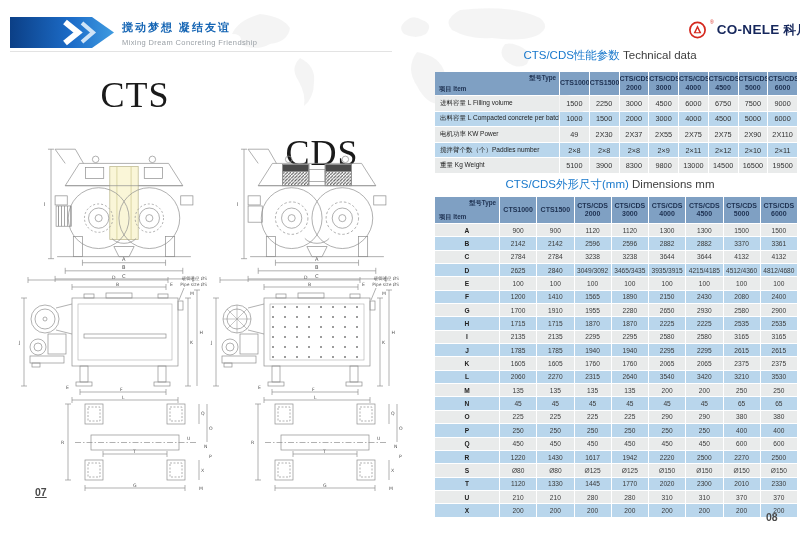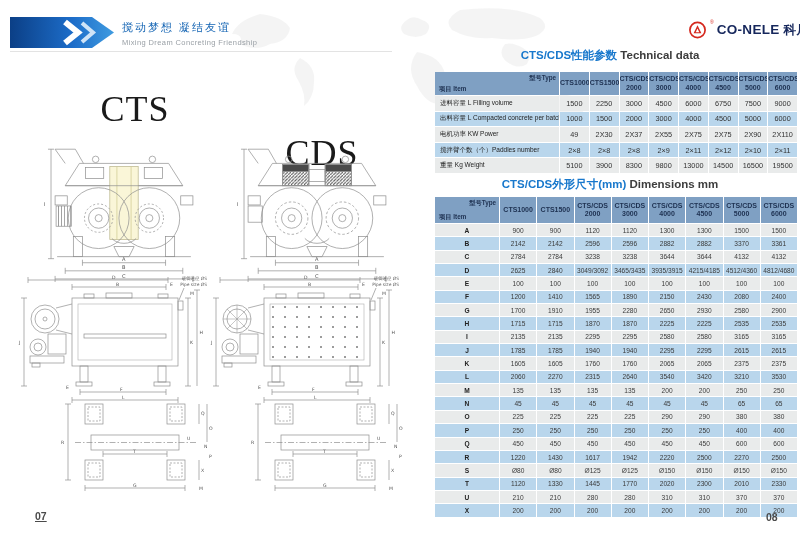--- a/index.html
+++ b/index.html
@@ -4,40 +4,40 @@
 <style>
   html,body{margin:0;padding:0;}
   body{width:800px;height:542px;position:relative;background:#ffffff;overflow:hidden;
        font-family:"Liberation Sans",sans-serif;color:#333;}
   svg text{font-family:"DejaVu Sans",sans-serif;}
 
   
   .worldmap{position:absolute;left:205px;top:0;opacity:.55;}
   .banner{position:absolute;left:10px;top:17px;width:104px;height:31px;}
   .slogan{position:absolute;left:122px;top:20px;}
-  .slogan-zh{color:#1565b4;font-weight:normal;font-size:11px;letter-spacing:2px;}
+  .slogan-zh{color:#1565b4;font-weight:bold;font-size:11px;letter-spacing:2px;}
   .slogan-en{color:#9aa0a6;font-size:7.5px;letter-spacing:.4px;margin-top:3px;}
   .header-rule{position:absolute;left:10px;top:51px;width:382px;height:1px;background:#e3e3e3;}
   .logo{position:absolute;left:688px;top:20px;display:flex;align-items:flex-start;gap:3px;}
   .logo-reg{font-size:5px;color:#d5281e;margin-top:-1px;}
   .logo-text{font-weight:bold;color:#16275c;font-size:13.5px;letter-spacing:.3px;margin-top:2px;white-space:nowrap;}
   .logo-text .zh{font-size:12.5px;}
 
   
   .model-label{position:absolute;width:100px;text-align:center;font-family:"Liberation Serif",serif;
                font-size:36px;color:#1a1a1a;letter-spacing:1px;}
-  #cts-label{left:85px;top:88px;}
+  #cts-label{left:85px;top:74px;}
   #cds-label{left:272px;top:86px;margin-top:46px;}
   .draw{position:absolute;}
   .pagenum{position:absolute;font-size:10.5px;font-weight:bold;color:#4a4a4a;}
-  #pagenum-left{left:35px;top:510px;text-decoration:underline;}
+  #pagenum-left{left:35px;top:486px;text-decoration:underline;}
   #pagenum-right{left:766px;top:511px;}
 
   
-  .rp-title{position:absolute;left:420px;width:380px;text-align:center;font-size:11.5px;font-weight:bold;}
+  .rp-title{position:absolute;left:420px;width:380px;text-align:center;font-size:11.5px;font-weight:normal;}
   .rp-title .zh{color:#1878cc;}
   .rp-title .en{color:#3d3d3d;}
   #title-tech{top:48px;}
   #title-dim{top:177px;text-align:center;}
 
   table.ptable{position:absolute;left:434px;border-collapse:separate;border-spacing:1px;table-layout:fixed;}
   table.ptable th,table.ptable td{padding:0;vertical-align:middle;text-align:center;overflow:hidden;}
   table.ptable thead th{background:#7fa0c3;color:#1d3050;font-weight:bold;font-size:7px;line-height:1.2;}
   table.ptable tbody tr:nth-child(odd) td{background:#e9ebeb;}
   table.ptable tbody tr:nth-child(even) td{background:#b9d6ec;}

